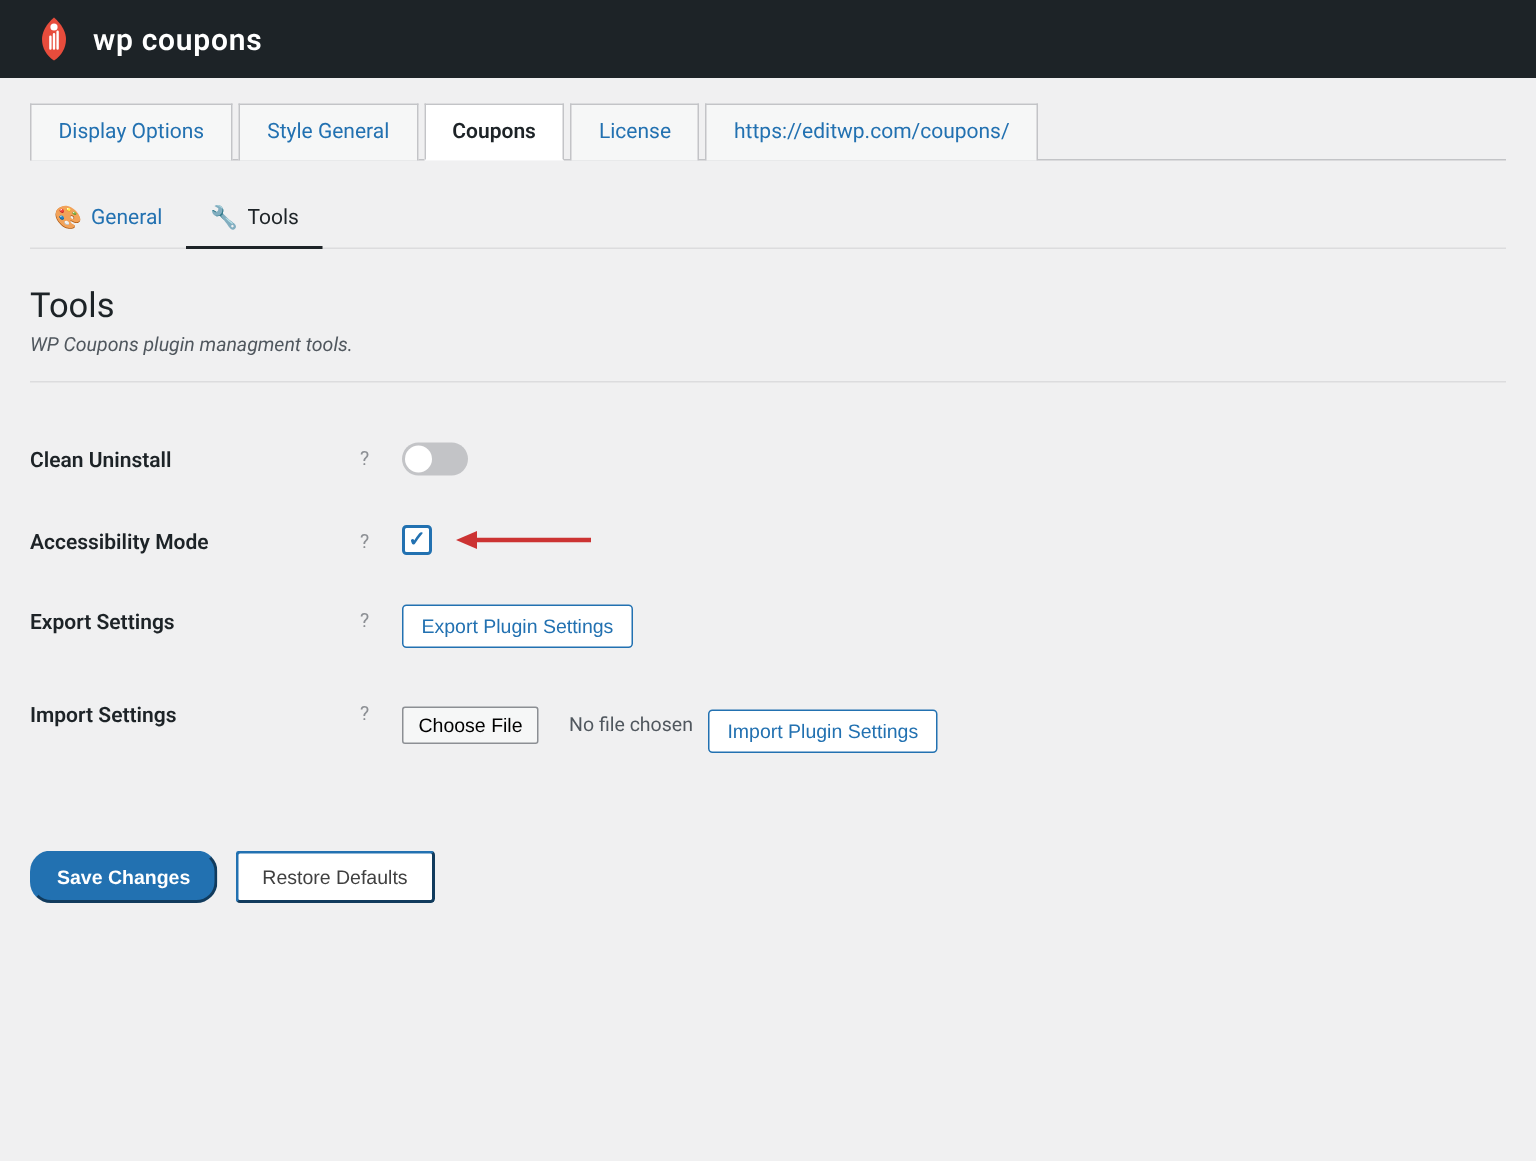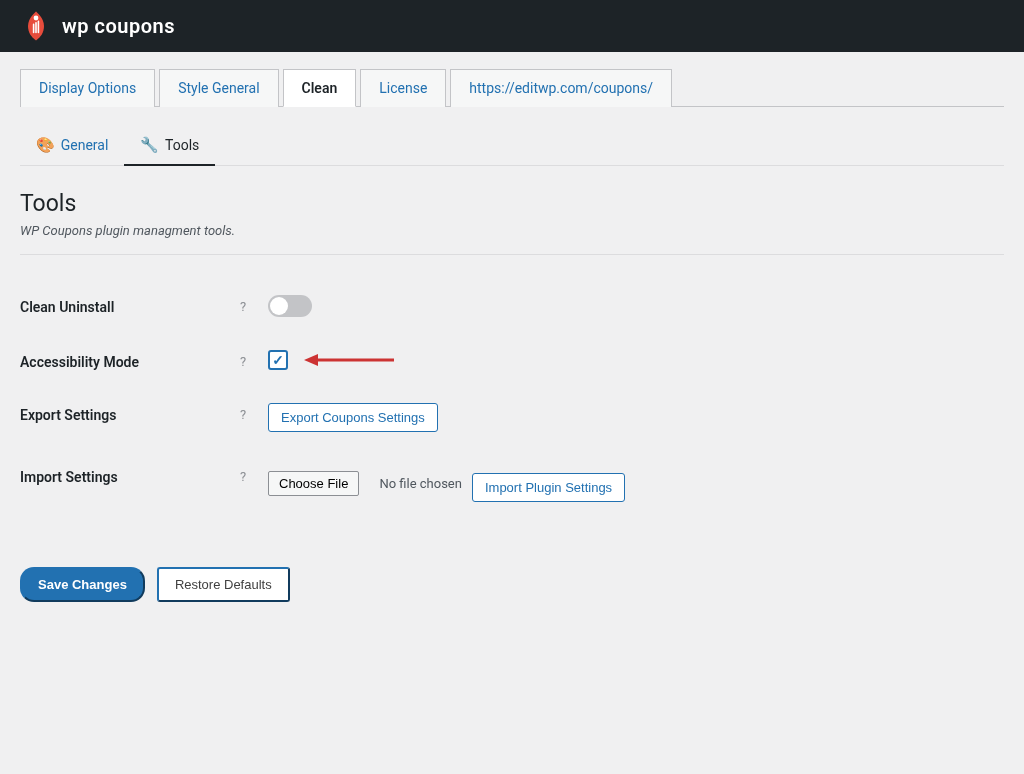--- a/index.html
+++ b/index.html
@@ -276,21 +276,21 @@
     </svg>
     <span class="header-title">wp coupons</span>
   </div>
 </div>
 
 <div class="main-content">
 
   <div class="tabs-container">
     <a class="tab">Display Options</a>
     <a class="tab">Style General</a>
-    <a class="tab active">Clean</a>
+    <a class="tab active">Coupons</a>
     <a class="tab">License</a>
     <a class="tab link-tab">https://editwp.com/coupons/</a>
   </div>
 
   <div class="sub-tabs">
     <div class="sub-tab">
       <span class="sub-tab-icon">🎨</span>
       <span>General</span>
     </div>
     <div class="sub-tab active">
@@ -330,21 +330,21 @@
       </div>
     </div>
   </div>
 
   <div class="settings-row">
     <div class="settings-label">Export Settings</div>
     <div class="settings-help">
       <span class="question-mark">?</span>
     </div>
     <div class="settings-control">
-      <button class="btn">Export Coupons Settings</button>
+      <button class="btn">Export Plugin Settings</button>
     </div>
   </div>
 
   <div class="settings-row">
     <div class="settings-label">Import Settings</div>
     <div class="settings-help">
       <span class="question-mark">?</span>
     </div>
     <div class="settings-control">
       <div class="file-input-wrapper">

